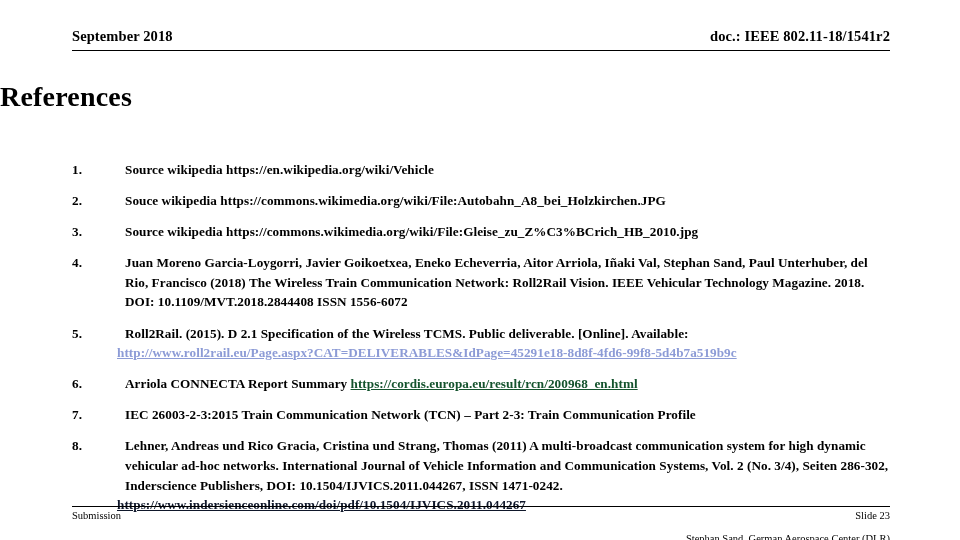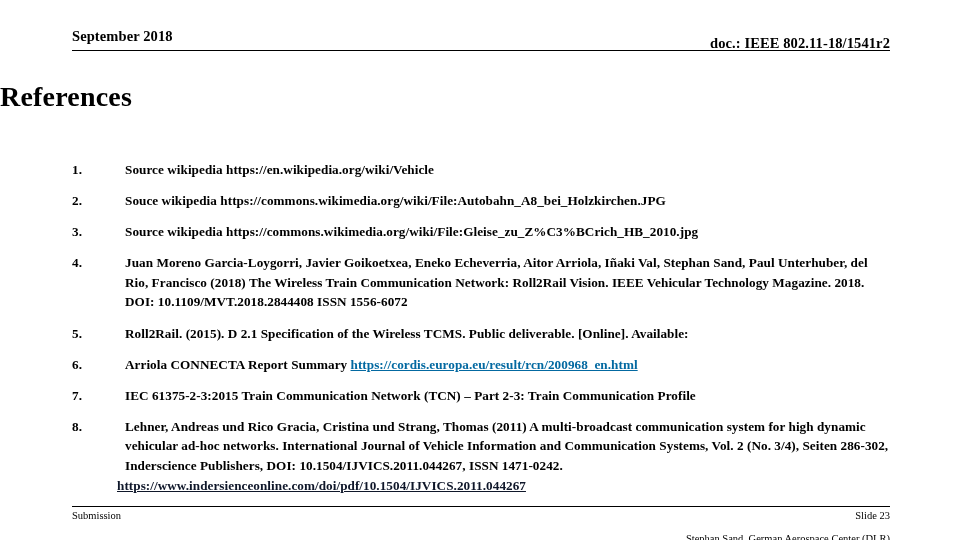--- a/index.html
+++ b/index.html
@@ -43,21 +43,21 @@
     left: 0;
     top: 0;
     font-size: 14.5px;
     font-weight: bold;
     letter-spacing: 0.1px;
     white-space: nowrap;
   }
   .header-right {
     position: absolute;
     right: 0;
-    top: 7px;
+    top: 0;
     font-size: 14.5px;
     font-weight: bold;
     letter-spacing: 0.1px;
     white-space: nowrap;
   }
 
   
   .title {
     position: absolute;
     left: 0;
@@ -181,30 +181,31 @@
     </div>
 
     <div class="refitem">
       <span class="num">4.</span>
       <span class="body">Juan Moreno Garcia-Loygorri, Javier Goikoetxea, Eneko Echeverria, Aitor Arriola, Iñaki Val, Stephan Sand, Paul Unterhuber, del Rio, Francisco (2018) The Wireless Train Communication Network: Roll2Rail Vision. IEEE Vehicular Technology Magazine. 2018. DOI: 10.1109/MVT.2018.2844408 ISSN 1556-6072</span>
     </div>
 
     <div class="refitem">
       <span class="num">5.</span>
       <span class="body">Roll2Rail. (2015). D 2.1 Specification of the Wireless TCMS. Public deliverable. [Online]. Available:</span>
+      <a class="link-block" href="#" style="color: rgb(140, 155, 214);">http://www.roll2rail.eu/Page.aspx?CAT=DELIVERABLES&amp;IdPage=45291e18-8d8f-4fd6-99f8-5d4b7a519b9c</a>
     </div>
 
     <div class="refitem">
       <span class="num">6.</span>
-      <span class="body"><span>Arriola CONNECTA Report Summary </span><a class="link" href="#" style="color: #0369a1;">https://cordis.europa.eu/result/rcn/200968_en.html</a></span>
+      <span class="body"><span>Arriola CONNECTA Report Summary </span><a class="link" href="#" style="color: #14532d;">https://cordis.europa.eu/result/rcn/200968_en.html</a></span>
     </div>
 
     <div class="refitem">
       <span class="num">7.</span>
-      <span class="body">IEC 61375-2-3:2015 Train Communication Network (TCN) – Part 2-3: Train Communication Profile</span>
+      <span class="body">IEC 26003-2-3:2015 Train Communication Network (TCN) – Part 2-3: Train Communication Profile</span>
     </div>
 
     <div class="refitem">
       <span class="num">8.</span>
       <span class="body">Lehner, Andreas und Rico Gracia, Cristina und Strang, Thomas (2011) A multi-broadcast communication system for high dynamic vehicular ad-hoc networks. International Journal of Vehicle Information and Communication Systems, Vol. 2 (No. 3/4), Seiten 286-302, Inderscience Publishers, DOI: 10.1504/IJVICS.2011.044267, ISSN 1471-0242.</span>
       <a class="link-block" href="#" style="color: #0f172a;">https://www.indersienceonline.com/doi/pdf/10.1504/IJVICS.2011.044267</a>
     </div>
 
   </div>
 

